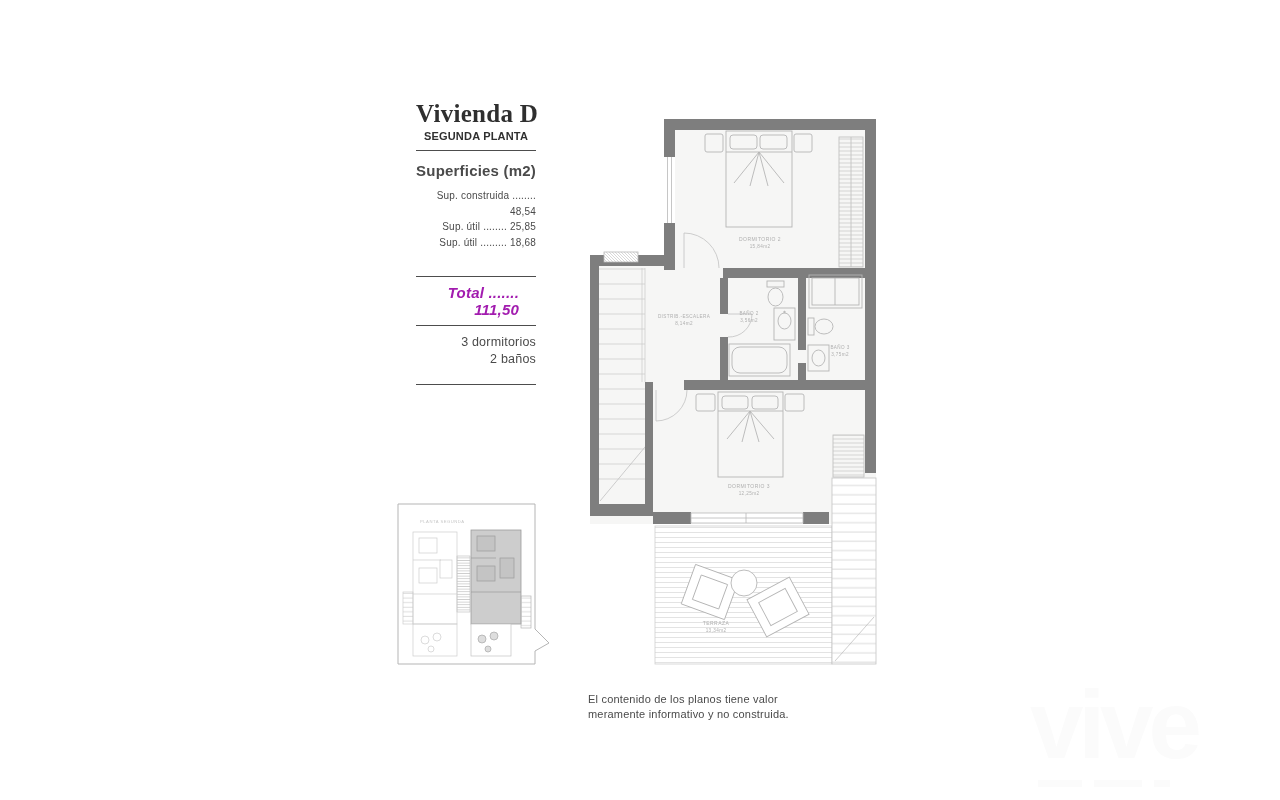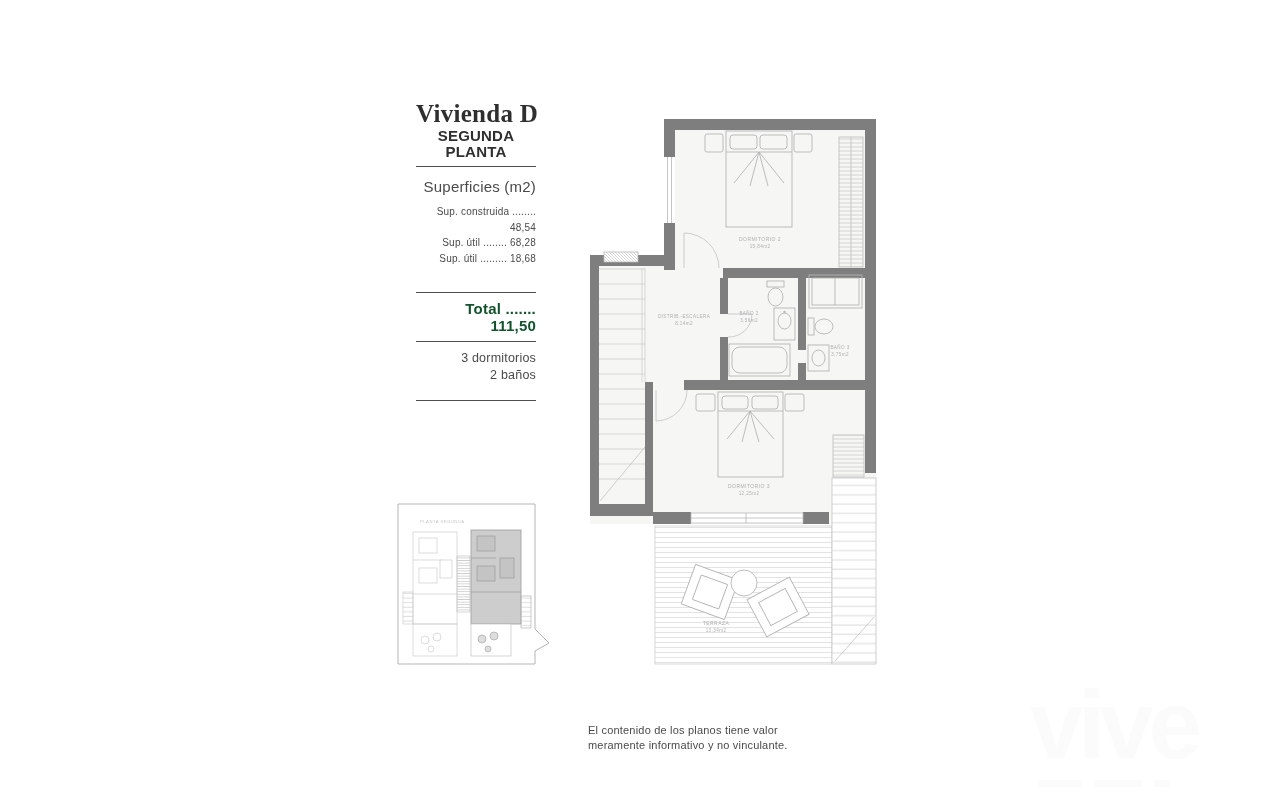--- a/index.html
+++ b/index.html
@@ -12,62 +12,62 @@
   .panel{
     position:absolute;left:416px;top:100px;width:120px;
     color:#434343;text-align:right;
   }
   .panel .title{
     font-family:"Liberation Serif", serif;
     font-weight:bold;font-size:25px;line-height:27px;
     text-align:center;white-space:nowrap;color:#2f2f2f;letter-spacing:.3px;
   }
   .panel .subtitle{
-    font-weight:bold;font-size:15px;line-height:16px;
+    font-weight:bold;font-size:11px;line-height:16px;
     text-align:center;letter-spacing:.2px;margin-top:1px;color:#2f2f2f;
   }
   .rule{border:none;border-top:1.2px solid #4d4d4d;margin:0;}
   .rule.r1{margin-top:6px;margin-bottom:11px;}
-  .panel .heading{font-size:15px;color:#4a4a4a;margin-bottom:9px;letter-spacing:.2px;}
+  .panel .heading{font-size:15px;color:#4a4a4a;margin-bottom:9px;letter-spacing:.2px;font-weight:bold;}
   .panel .srow{font-size:10px;line-height:15.5px;color:#4a4a4a;letter-spacing:.2px;}
   .rule.r2{margin-top:26px;}
-  .panel .total{font-size:15px;font-weight:bold;color:#14532d;margin:7px 0 7px 0;letter-spacing:.2px;}
+  .panel .total{font-size:15px;font-weight:bold;color:#a21caf;margin:7px 17px 7px 0;letter-spacing:.2px;font-style:italic;}
   .rule.r3{margin:0;}
   .panel .feat{font-size:12.5px;line-height:17px;color:#4a4a4a;letter-spacing:.2px;}
   .panel .feats{margin-top:8px;margin-bottom:16px;}
   .rule.r4{margin:0;}
   
   .plan-svg{position:absolute;left:588px;top:105px;}
   .mini-svg{position:absolute;left:396px;top:502px;}
   .plan-label{fill:#b0b0b0;font-size:5px;letter-spacing:.45px;text-anchor:middle;
               font-family:"Liberation Sans",sans-serif;}
   .plan-area{fill:#b0b0b0;font-size:4.6px;letter-spacing:.4px;text-anchor:middle;
              font-family:"Liberation Sans",sans-serif;}
   
   .disclaimer{
-    position:absolute;left:588px;top:723px;width:260px;
+    position:absolute;left:588px;top:692px;width:260px;
     font-size:11px;line-height:15px;color:#4a4a4a;letter-spacing:.2px;
   }
   
   .watermark{position:absolute;left:1030px;top:680px;width:250px;color:#fbfbfb;}
   .watermark .wm-text{font-size:96px;line-height:90px;font-weight:bold;letter-spacing:-5px;}
   .watermark .wm-bars{display:flex;gap:12px;margin-top:10px;margin-left:8px;}
   .watermark .wm-bars span{display:block;height:7px;background:#fbfbfb;}
   .watermark .b1{width:44px;}.watermark .b2{width:48px;}.watermark .b3{width:16px;}
 </style>
 </head>
 <body>
 
 <div class="panel">
   <div class="title">Vivienda D</div>
   <div class="subtitle">SEGUNDA PLANTA</div>
   <hr class="rule r1">
   <div class="heading">Superficies (m2)</div>
   <div class="srow">Sup. construida ........ 48,54</div>
-  <div class="srow">Sup. útil ........ 68,28</div>
+  <div class="srow">Sup. útil ........ 25,85</div>
   <div class="srow">Sup. útil ......... 18,68</div>
   <hr class="rule r2">
   <div class="total">Total ....... 111,50</div>
   <hr class="rule r3">
   <div class="feats">
     <div class="feat">3 dormitorios</div>
     <div class="feat">2 baños</div>
   </div>
   <hr class="rule r4">
 </div>
@@ -263,21 +263,21 @@
     <g stroke="#a8a8a8" stroke-width="0.7" fill="#dddddd">
       <circle cx="86" cy="137" r="4"></circle>
         <circle cx="98" cy="134" r="4"></circle>
         <circle cx="92" cy="147" r="3"></circle>
     </g>
   </g>
 </svg>
 
 <div class="disclaimer">
   <div>El contenido de los planos tiene valor</div>
-  <div>meramente informativo y no vinculante.</div>
+  <div>meramente informativo y no construida.</div>
 </div>
 
 <div class="watermark">
   <div class="wm-text">vive</div>
   <div class="wm-bars">
     <span class="b1"></span>
       <span class="b2"></span>
       <span class="b3"></span>
   </div>
 </div>

